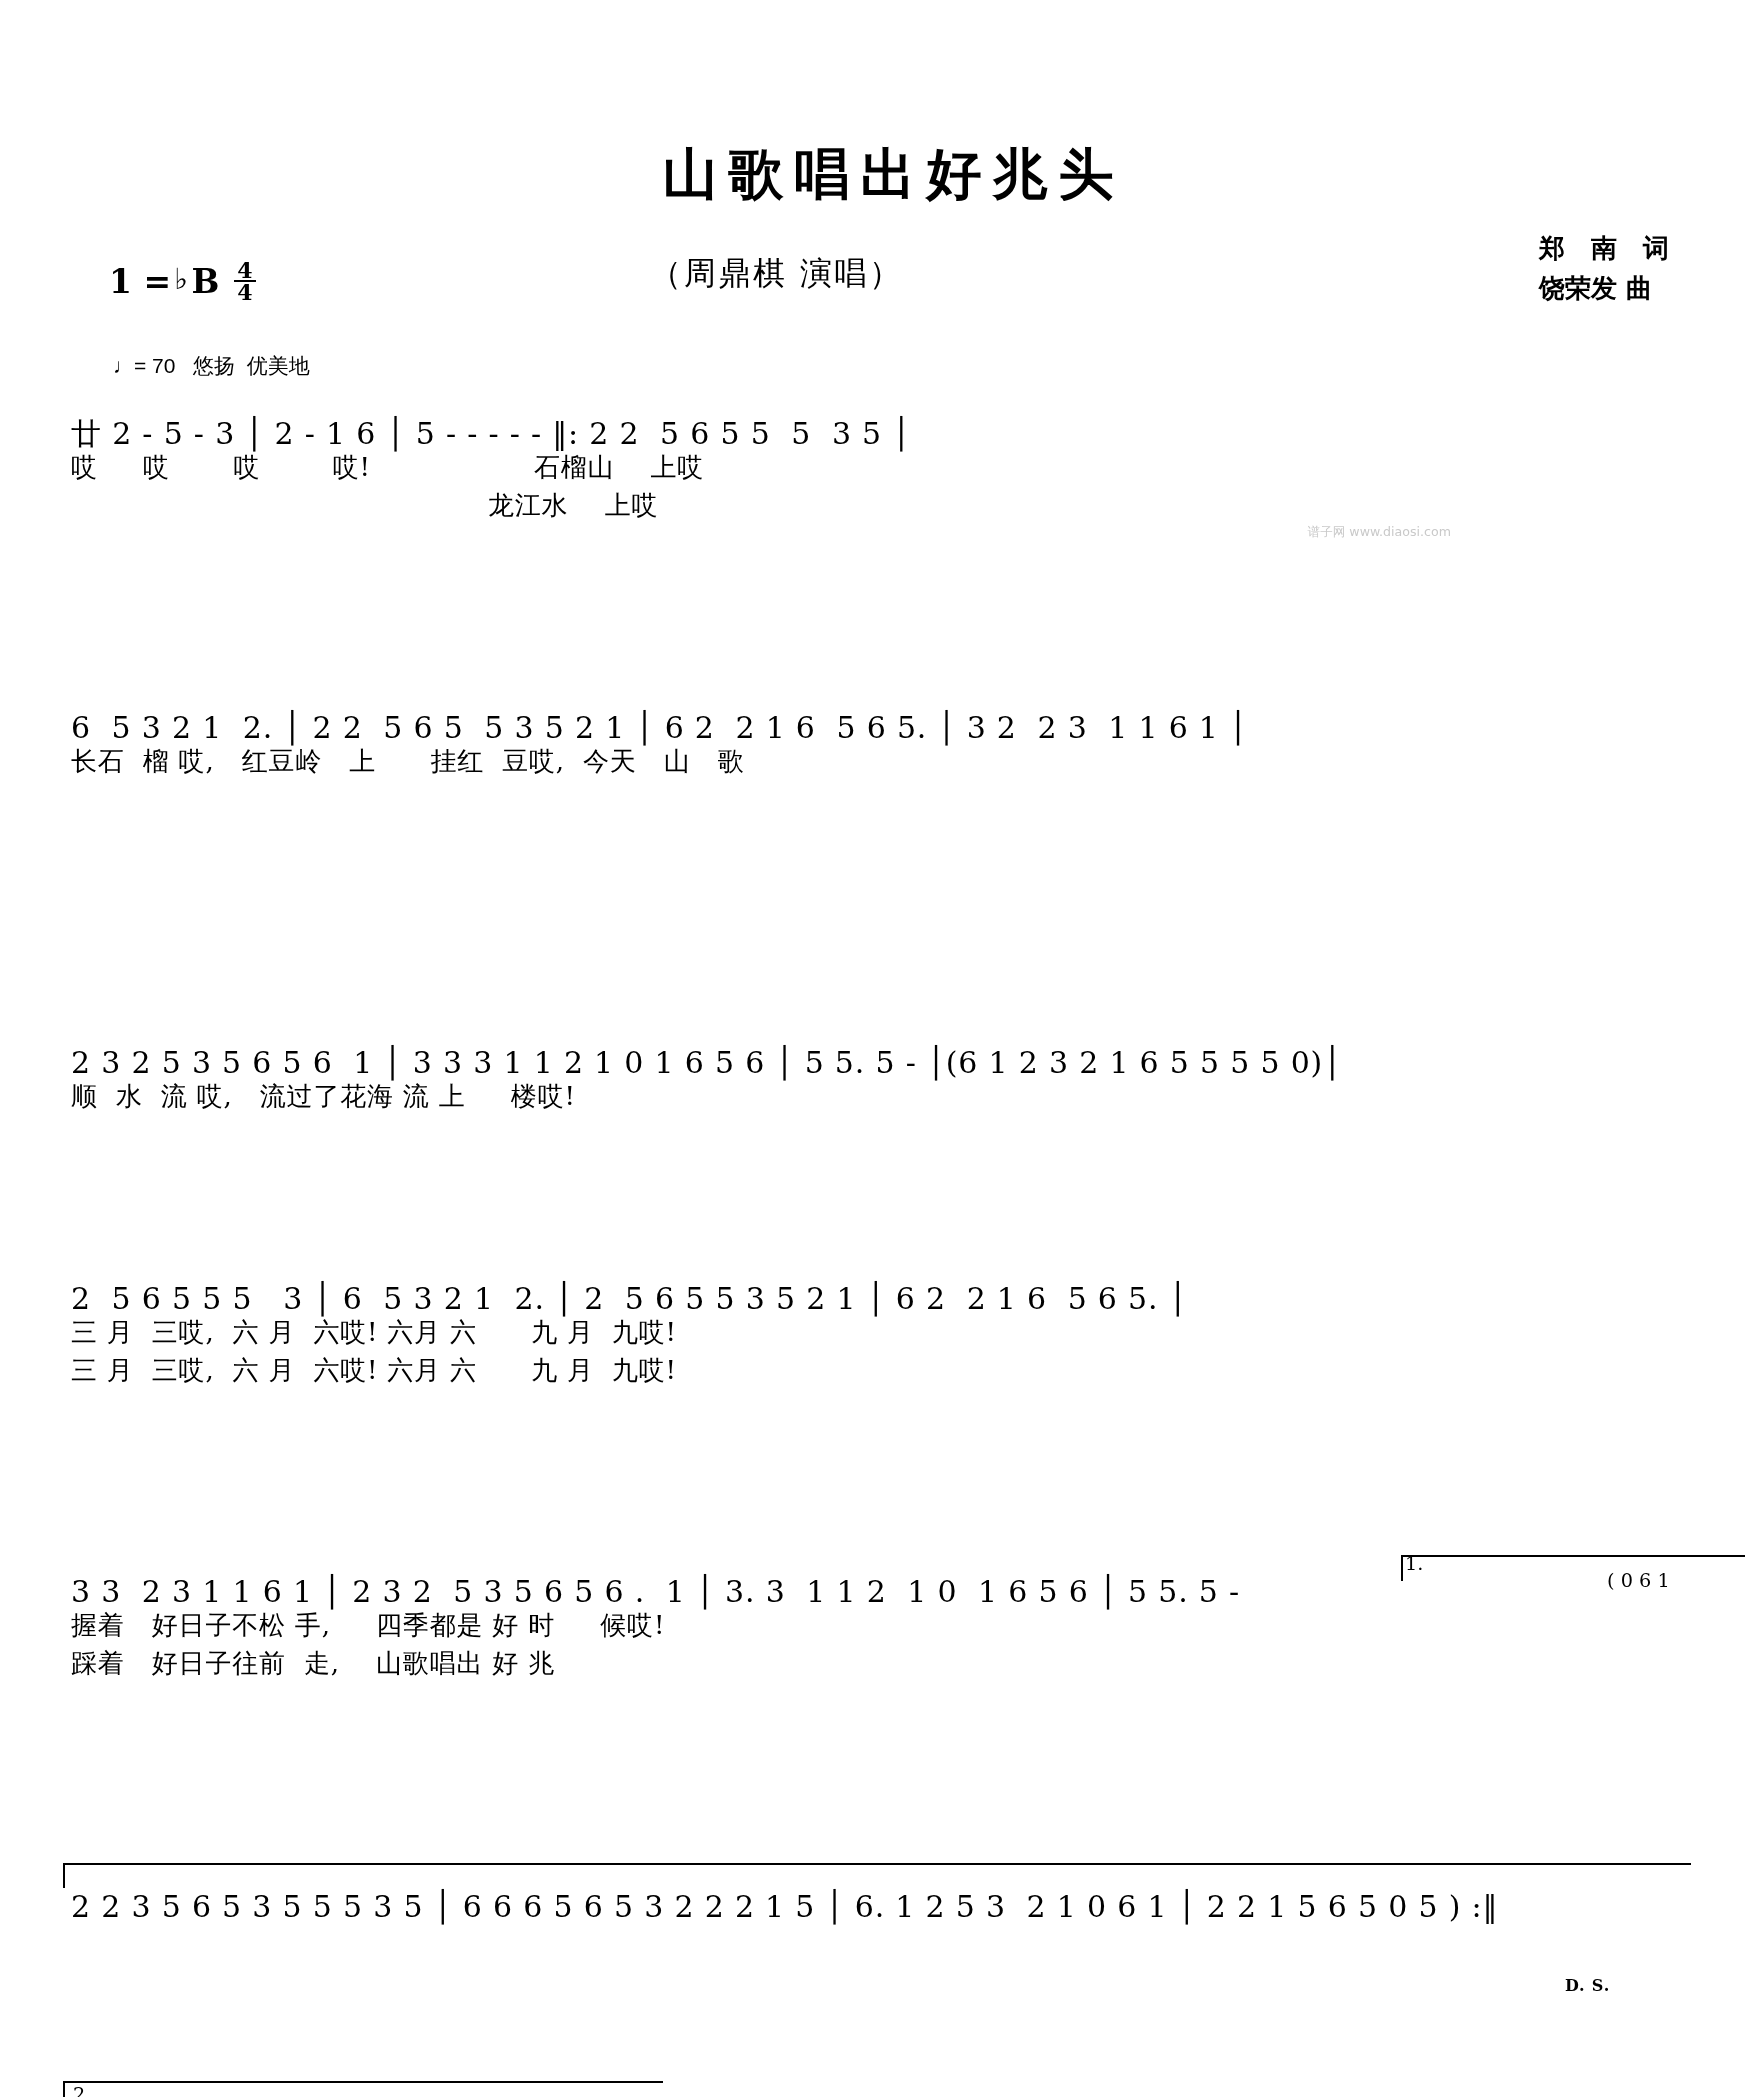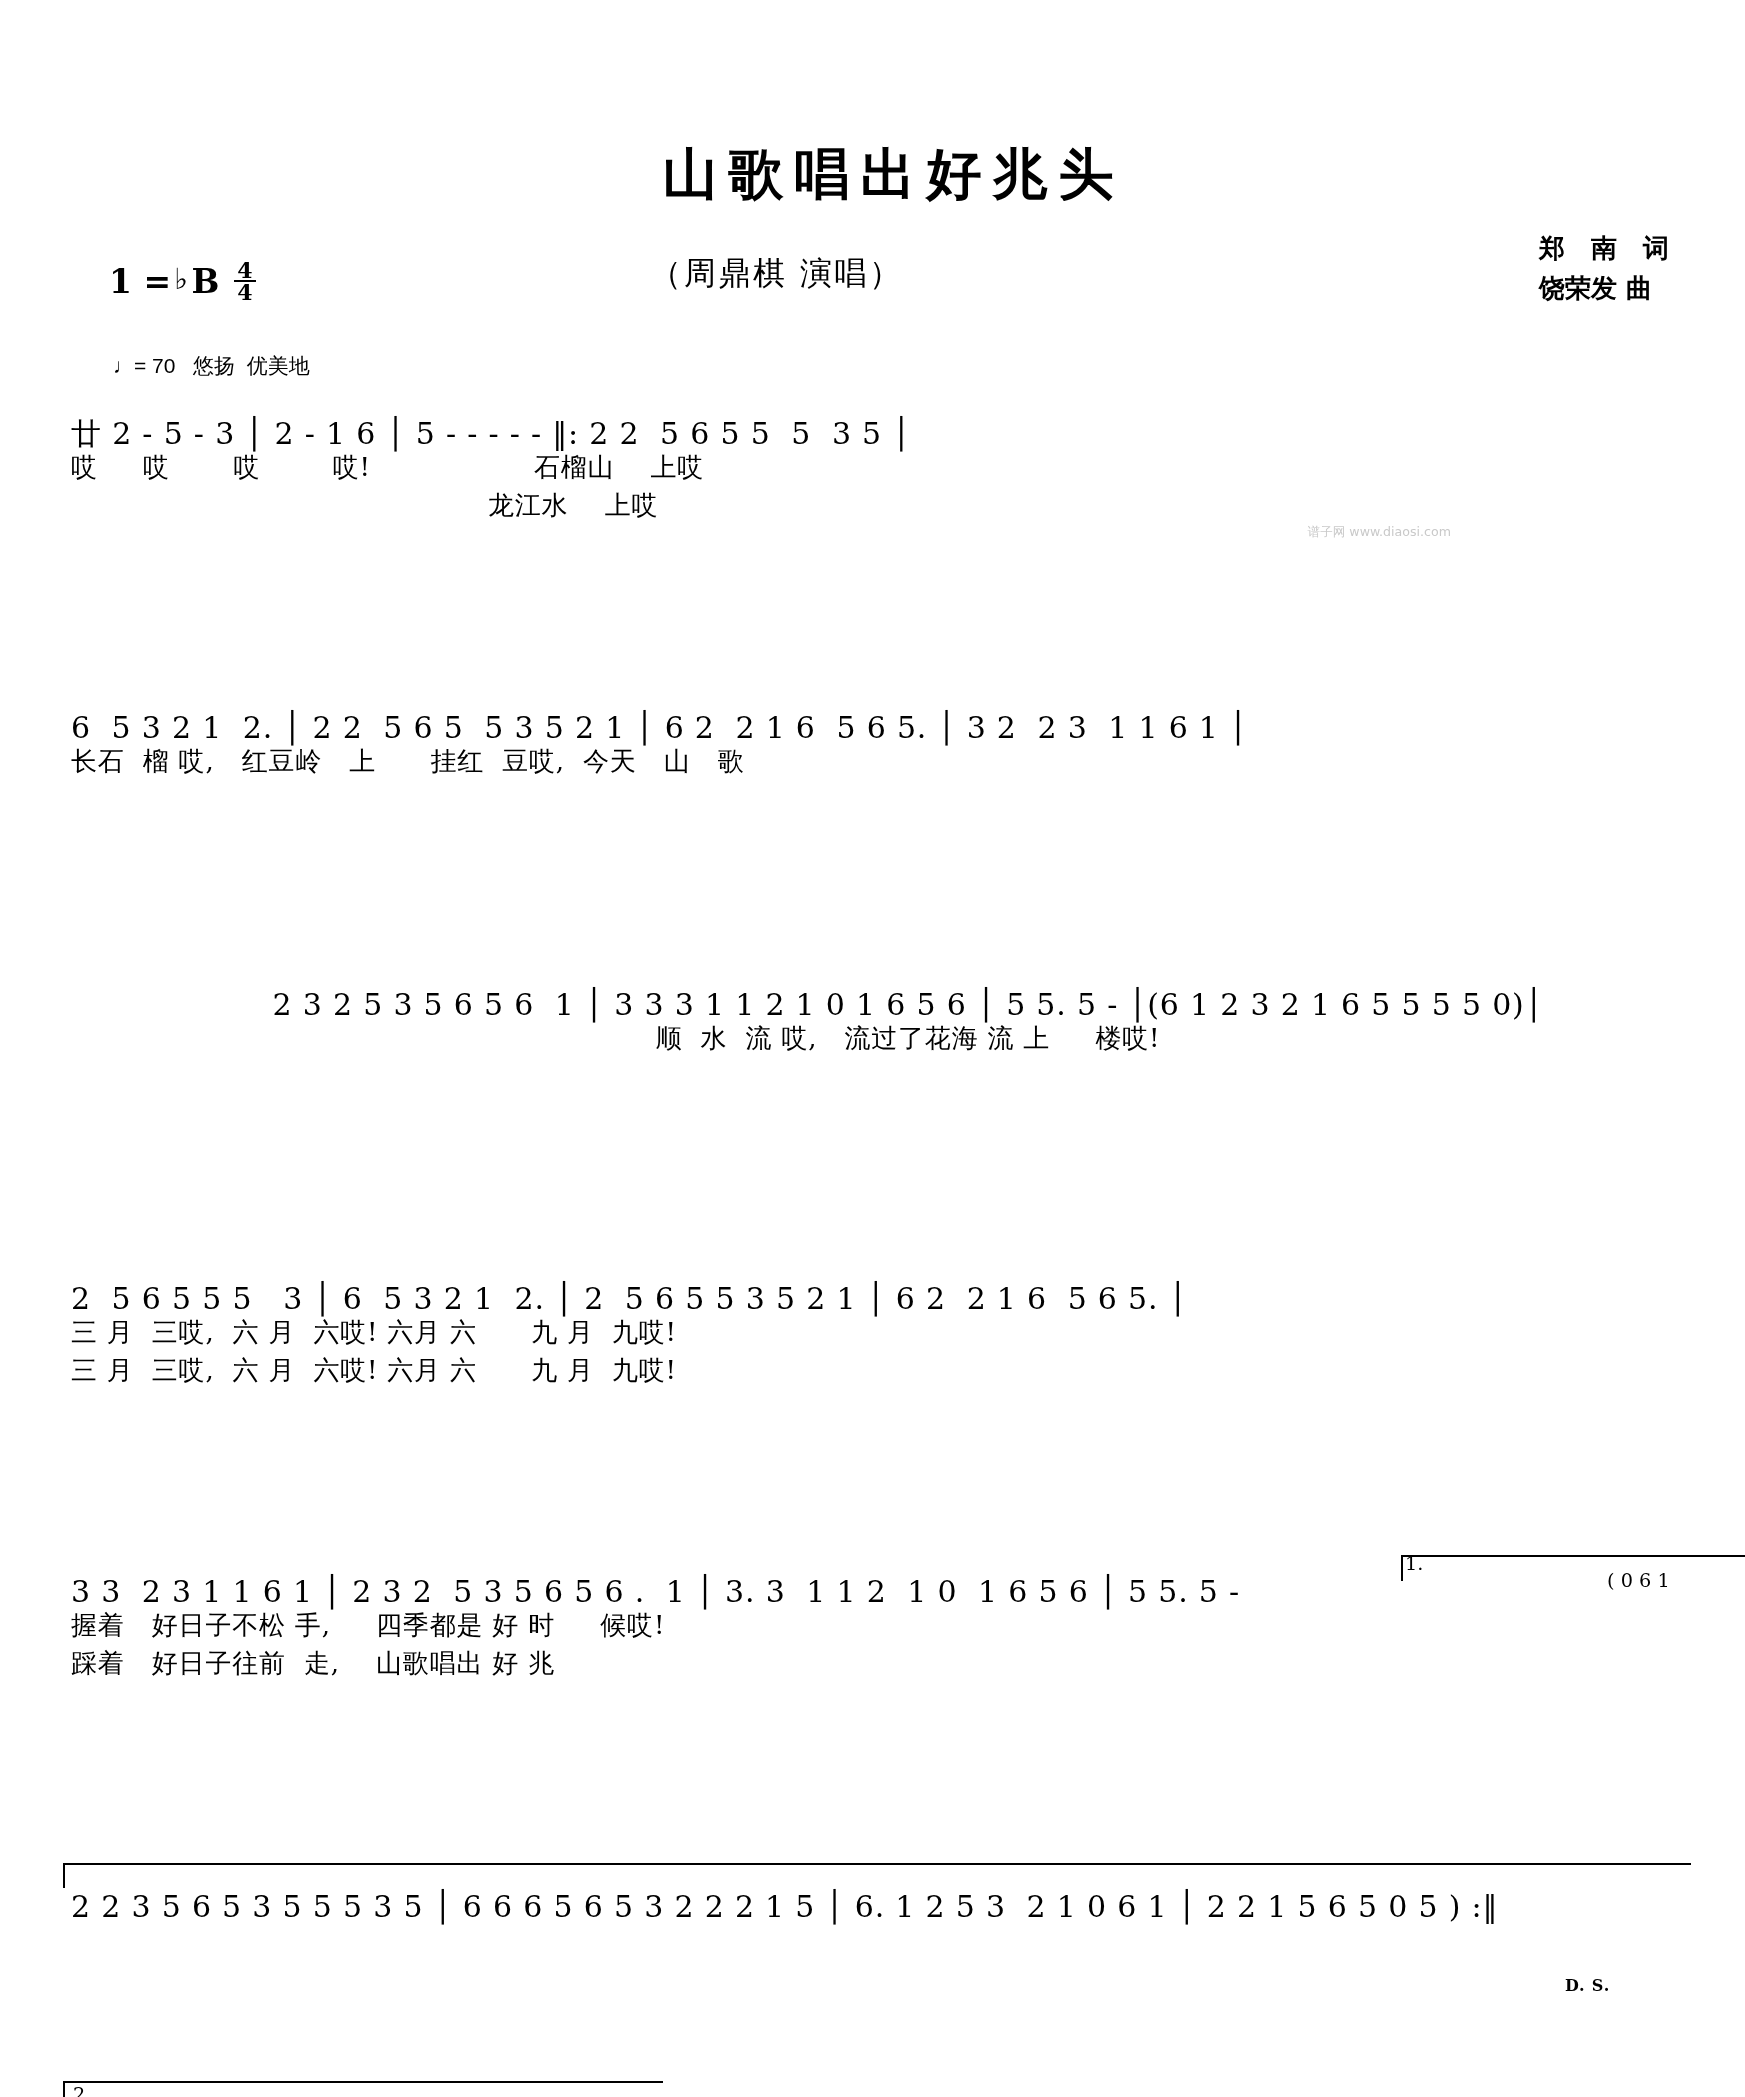--- a/index.html
+++ b/index.html
@@ -177,21 +177,21 @@
     <div class="notes">廿 2 - 5 - 3 │ 2 - 1 6 │ 5 - - - - - ‖: 2 2  5 6 5 5  5  3 5 │</div>
     <div class="lyric">哎     哎       哎        哎!                  石榴山    上哎</div>
     <div class="lyric second">                                              龙江水    上哎</div>
   </div>
 
   <div class="system" style="top:713px;">
     <div class="notes">6  5 3 2 1  2. │ 2 2  5 6 5  5 3 5 2 1 │ 6 2  2 1 6  5 6 5. │ 3 2  2 3  1 1 6 1 │</div>
     <div class="lyric">长石  榴 哎,   红豆岭   上      挂红  豆哎,  今天   山   歌</div>
   </div>
 
-  <div class="system" style="top:990px;text-align:center;">
+  <div class="system" style="top:1048px;">
     <div class="notes">2 3 2 5 3 5 6 5 6  1 │ 3 3 3 1 1 2 1 0 1 6 5 6 │ 5 5. 5 - │(6 1 2 3 2 1 6 5 5 5 5 0)│</div>
     <div class="lyric second">顺  水  流 哎,   流过了花海 流 上     楼哎!</div>
   </div>
 
   <div class="system" style="top:1284px;">
     <div class="notes">2  5 6 5 5 5   3 │ 6  5 3 2 1  2. │ 2  5 6 5 5 3 5 2 1 │ 6 2  2 1 6  5 6 5. │</div>
     <div class="lyric">三 月  三哎,  六 月  六哎! 六月 六      九 月  九哎!</div>
     <div class="lyric second">三 月  三哎,  六 月  六哎! 六月 六      九 月  九哎!</div>
   </div>
 

